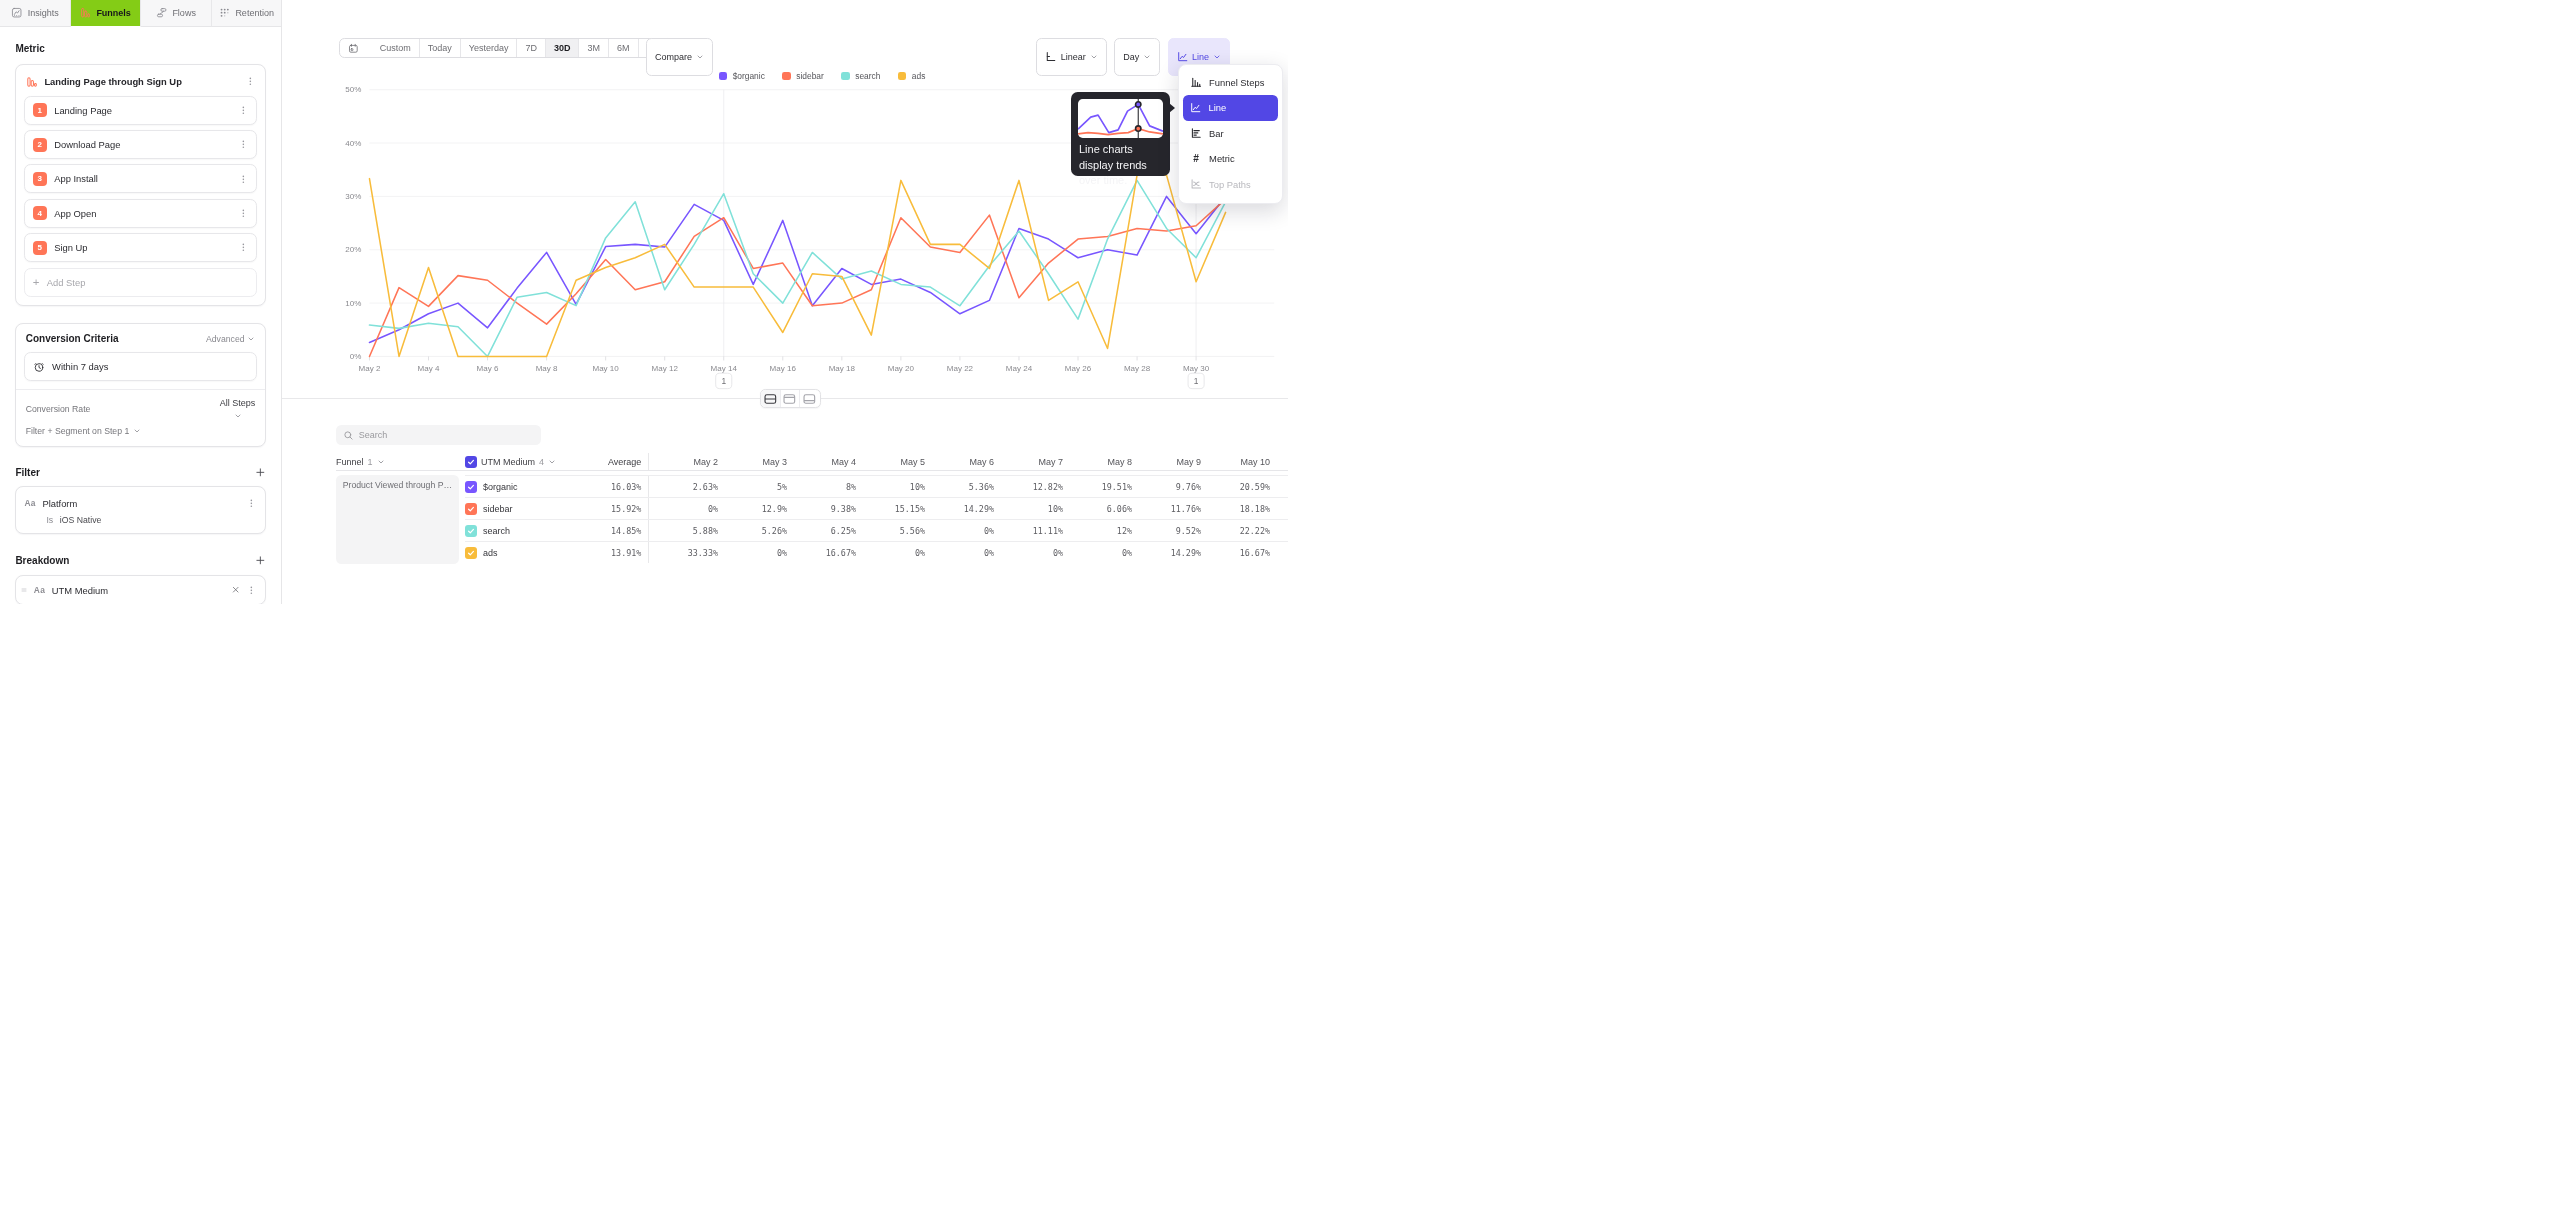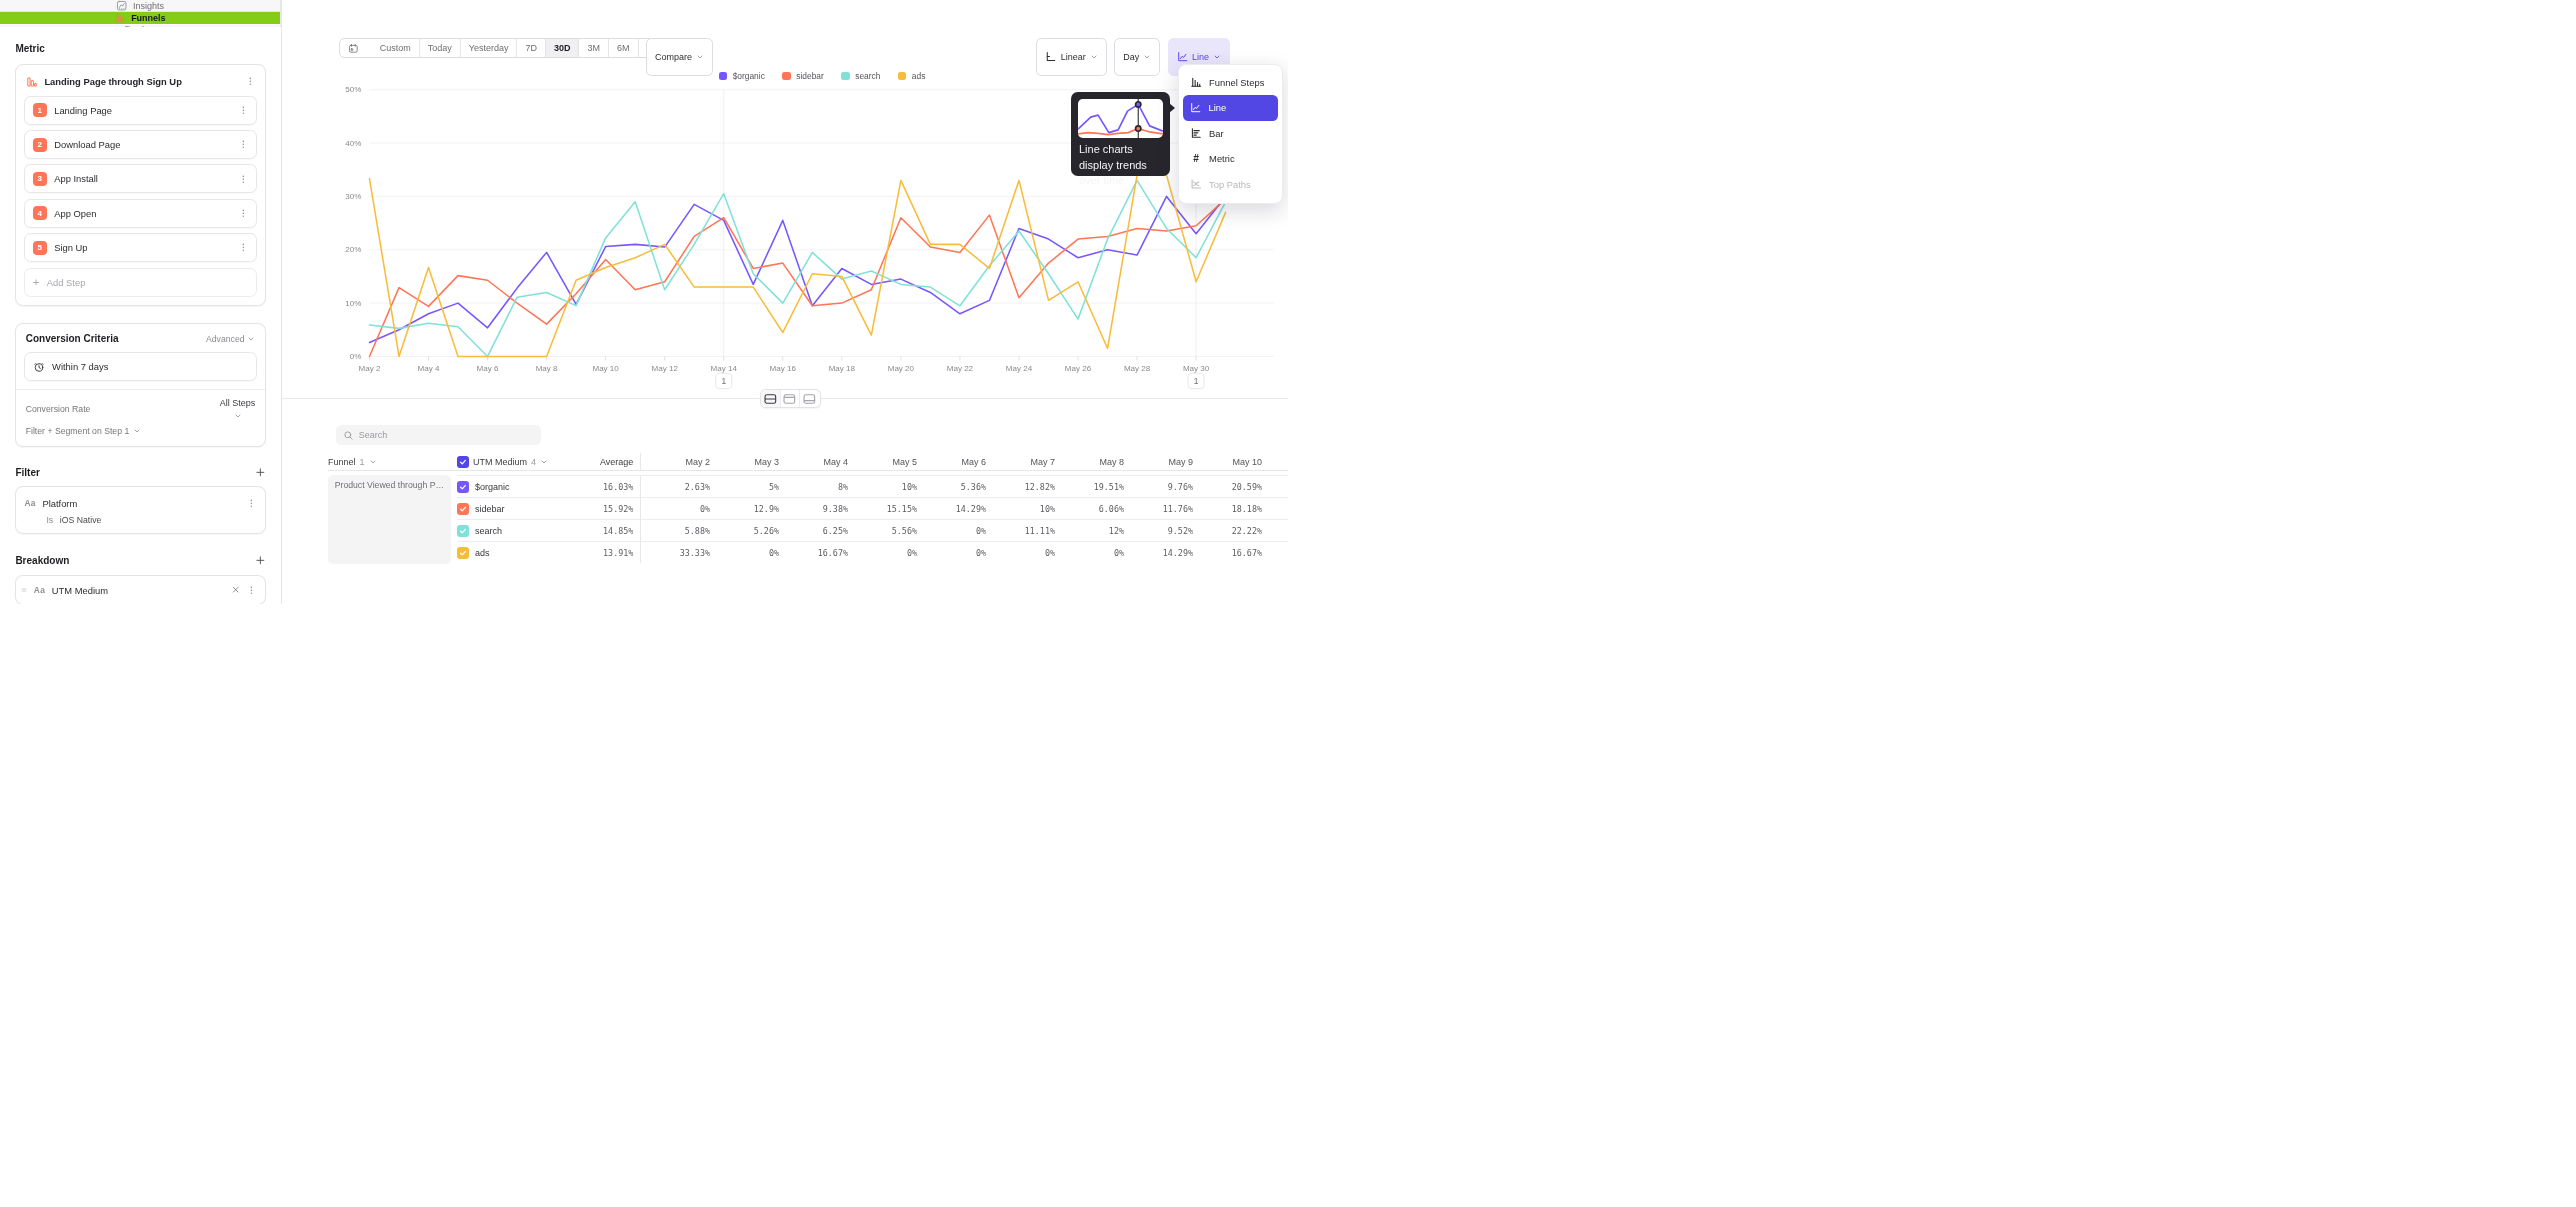--- a/index.html
+++ b/index.html
@@ -1,20 +1,20 @@
 <!DOCTYPE html>
 <html style="font-size:10.7px"><head>
 <meta charset="utf-8">
 <style>
   * { margin:0; padding:0; box-sizing:border-box; }
   html,body { width:1288px; height:604px; background:#fff; font-family:"Liberation Sans",sans-serif; overflow:hidden; }
   .app { position:relative; width:1288px; height:604px; }
 
   
-  .tabbar { position:absolute; left:0; top:0; width:282px; height:27px; display:flex; border-right:0.7px solid #e6e6e8; background:#f7f7f8;flex-direction:column; }
+  .tabbar { position:absolute; left:0; top:0; width:282px; height:27px; display:flex; border-right:0.7px solid #e6e6e8; background:#f7f7f8; }
   .tab { flex:1; display:flex; align-items:center; justify-content:center; gap:5.4px; font-size:9px; color:#6e6e73; border-right:0.7px solid #e8e8ea; border-bottom:0.7px solid #e6e6e8; cursor:pointer; white-space:nowrap; }
   .tab:last-child { border-right:none; }
   .tab.active { background:#84cc16; color:#17171b; font-weight:700; border-bottom-color:#fff; }
   .tab .icn svg { display:block; }
 
   
   .sidebar { position:absolute; left:0; top:27px; width:282px; bottom:0; background:#fff; border-right:0.7px solid #e6e6e8; padding:0 15.4px; overflow:hidden; }
   .section-heading { font-size:10px; font-weight:700; color:#1d1d21; }
   .section-row { display:flex; align-items:center; justify-content:space-between; }
   .metric-heading { margin-top:16px; }
@@ -78,21 +78,21 @@
   .toggles { position:absolute; left:478px; top:389px; height:19px; display:flex; background:#fff; border:0.7px solid #e2e2e5; border-radius:5.4px; overflow:hidden; box-shadow:0 0.7px 1.3px rgba(25,25,40,.04); }
   .tgl { width:19.5px; display:flex; align-items:center; justify-content:center; color:#a4a4aa; border-right:0.7px solid #ececef; cursor:pointer; }
   .tgl:last-child { border-right:none; }
   .tgl.active { color:#3a3a3f; background:#f7f7f8; }
 
   .search-box { position:absolute; left:54px; top:425px; width:205px; height:20px; background:#f4f4f5; border-radius:5.4px; display:flex; align-items:center; gap:5.4px; padding:0 6.7px; color:#9a9a9e; }
   .search-box input { border:none; outline:none; background:transparent; font-size:9px; color:#3c3c41; width:100%; font-family:inherit; }
   .search-box input::placeholder { color:#9a9a9e; }
 
   
-  .tbl { position:absolute; left:46px; top:453px; right:0; }
+  .tbl { position:absolute; left:54px; top:453px; right:0; }
   .tbl-head { display:flex; height:18px; align-items:center; border-bottom:0.7px solid #e6e6e9; }
   .th { font-size:9px; color:#3f3f44; font-weight:500; display:flex; align-items:center; gap:4px; }
   .th .cnt { color:#9a9a9f; font-weight:400; }
   .col-funnel { width:129px; }
   .col-utm { width:107px; }
   .col-avg { width:77px; justify-content:flex-end; padding-right:6.7px; align-self:stretch; align-items:center; border-right:0.7px solid #e8e8ea; }
   .col-date { width:69px; justify-content:flex-end; color:#55555a; font-weight:400; }
   .tbl-body { position:relative; margin-top:4px; }
   .funnel-cell { position:absolute; left:0; top:0; width:123px; height:89px; background:#f4f4f5; border-radius:5.4px; padding:5.4px 6.7px; font-size:8.7px; color:#6f6f74; white-space:nowrap; overflow:hidden; }
   .trow { display:flex; margin-left:129px; height:22px; align-items:center; border-top:0.7px solid #ededef; }

